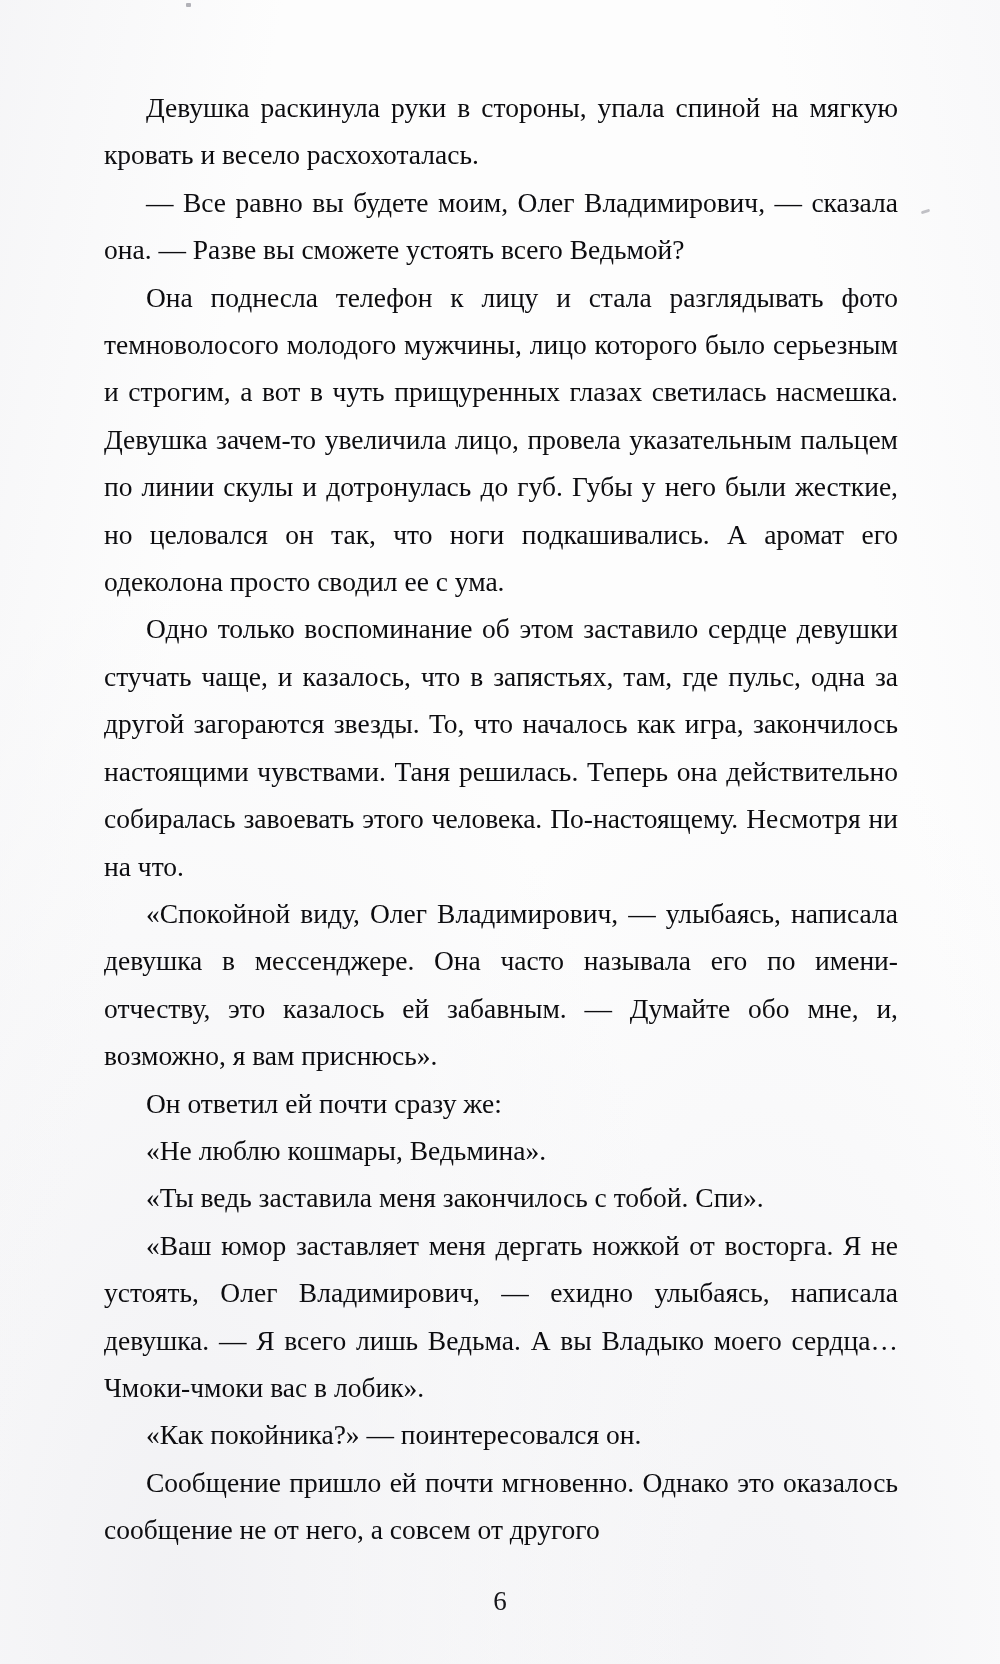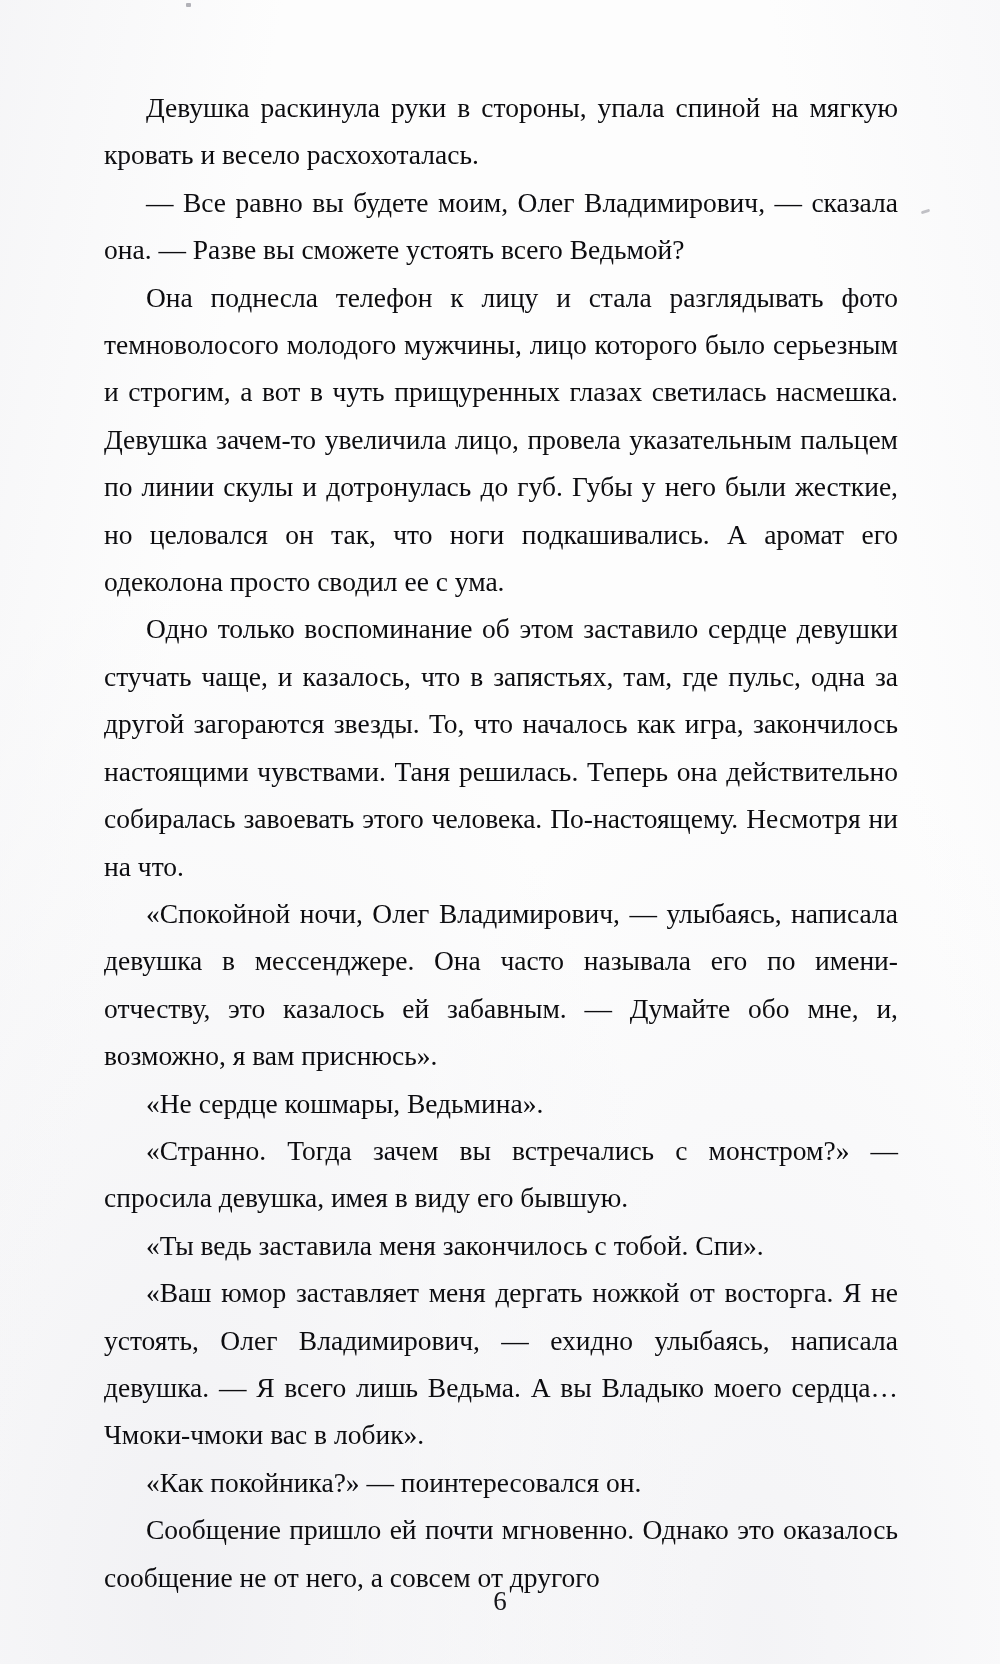--- a/index.html
+++ b/index.html
@@ -93,23 +93,23 @@
 <div class="page">
 
   <div class="speck speck-top"></div>
   <div class="speck speck-right"></div>
 
   <div class="textblock">
     <p>Девушка раскинула руки в стороны, упала спиной на мягкую кровать и весело расхохоталась.</p>
     <p>— Все равно вы будете моим, Олег Владимирович, — сказала она. — Разве вы сможете устоять всего Ведьмой?</p>
     <p>Она поднесла телефон к лицу и стала разглядывать фото темноволосого молодого мужчины, лицо которого было серьезным и строгим, а вот в чуть прищуренных глазах светилась насмешка. Девушка зачем-то увеличила лицо, провела указательным пальцем по линии скулы и дотронулась до губ. Губы у него были жесткие, но целовался он так, что ноги подкашивались. А аромат его одеколона просто сводил ее с ума.</p>
     <p>Одно только воспоминание об этом заставило сердце девушки стучать чаще, и казалось, что в запястьях, там, где пульс, одна за другой загораются звезды. То, что началось как игра, закончилось настоящими чувствами. Таня решилась. Теперь она действительно собиралась завоевать этого человека. По-настоящему. Несмотря ни на что.</p>
-    <p>«Спокойной ночи, Олег Владимирович, — улыбаясь, написала девушка в мессенджере. Она часто называла его по имени-отчеству, это казалось ей забавным. — Думайте обо мне, и, возможно, я вам приснюсь».</p>
-    <p>«Не сердце кошмары, Ведьмина».</p>
-    <p>«Странно. Тогда зачем вы встречались с монстром?» — спросила девушка, имея в виду его бывшую.</p>
+    <p>«Спокойной виду, Олег Владимирович, — улыбаясь, написала девушка в мессенджере. Она часто называла его по имени-отчеству, это казалось ей забавным. — Думайте обо мне, и, возможно, я вам приснюсь».</p>
+    <p>Он ответил ей почти сразу же:</p>
+    <p>«Не люблю кошмары, Ведьмина».</p>
     <p>«Ты ведь заставила меня закончилось с тобой. Спи».</p>
     <p>«Ваш юмор заставляет меня дергать ножкой от восторга. Я не устоять, Олег Владимирович, — ехидно улыбаясь, написала девушка. — Я всего лишь Ведьма. А вы Владыко моего сердца… Чмоки-чмоки вас в лобик».</p>
     <p>«Как покойника?» — поинтересовался он.</p>
     <p>Сообщение пришло ей почти мгновенно. Однако это оказалось сообщение не от него, а совсем от другого</p>
   </div>
 
   <div class="folio">6</div>
 
 </div>
 

